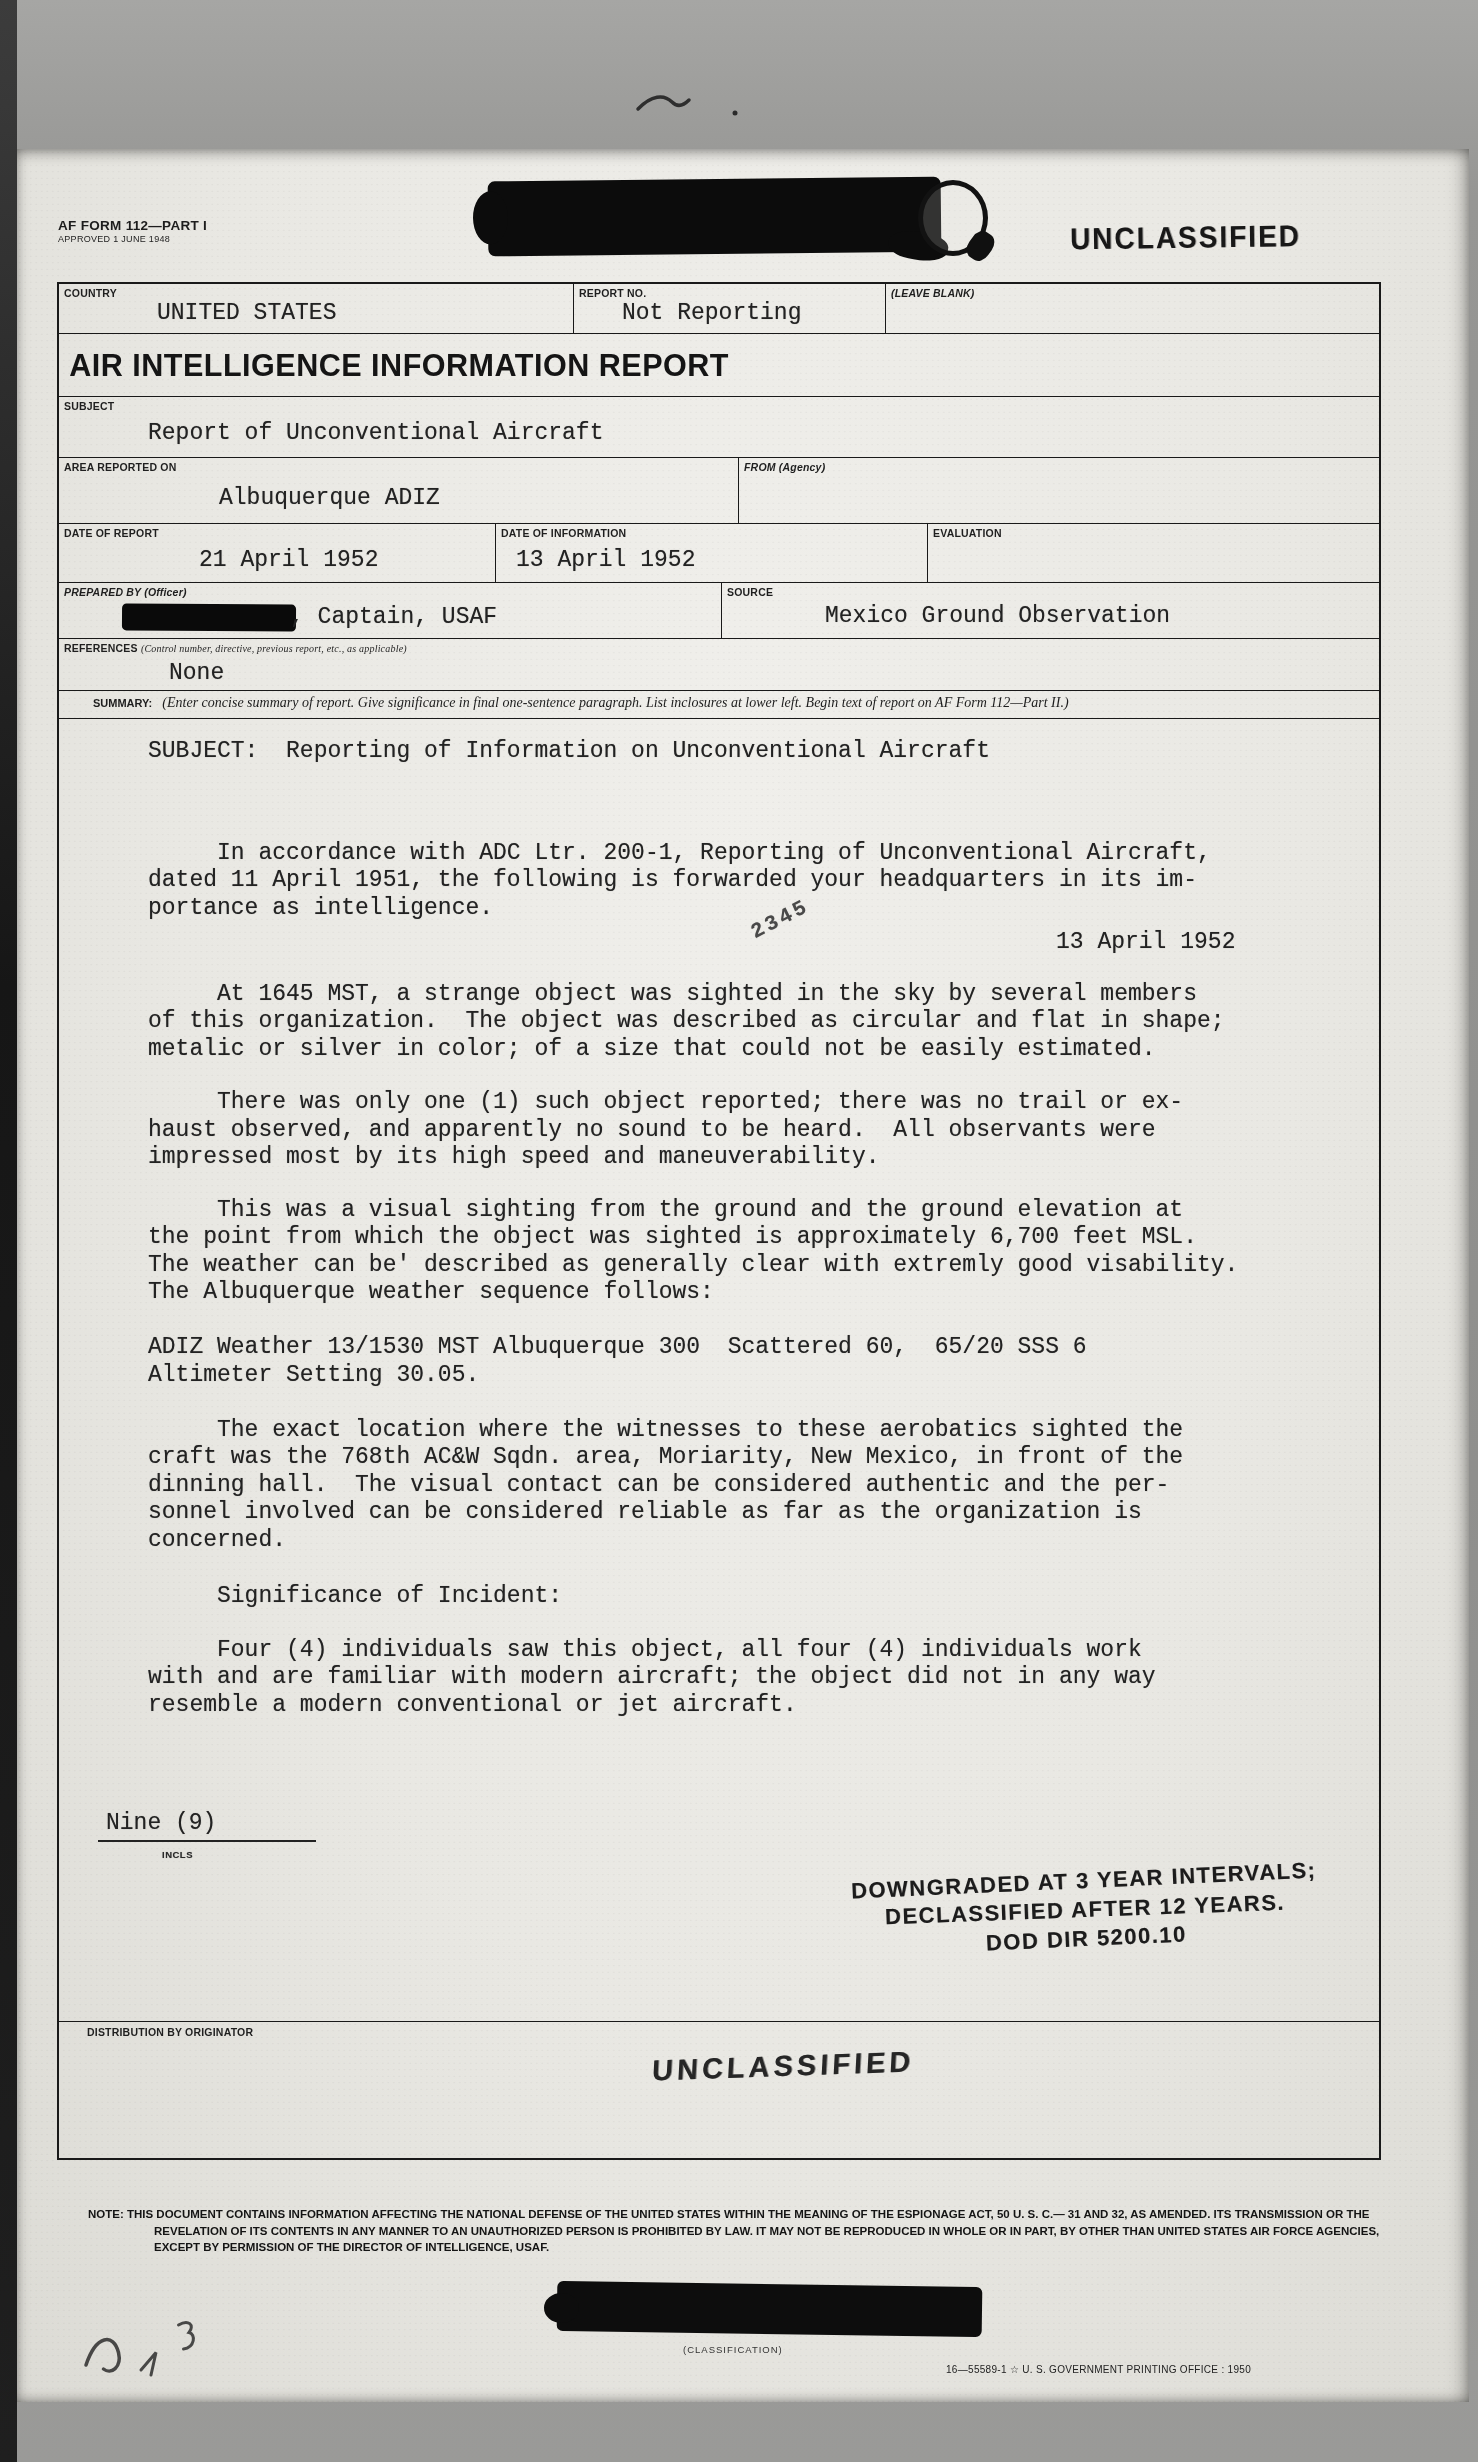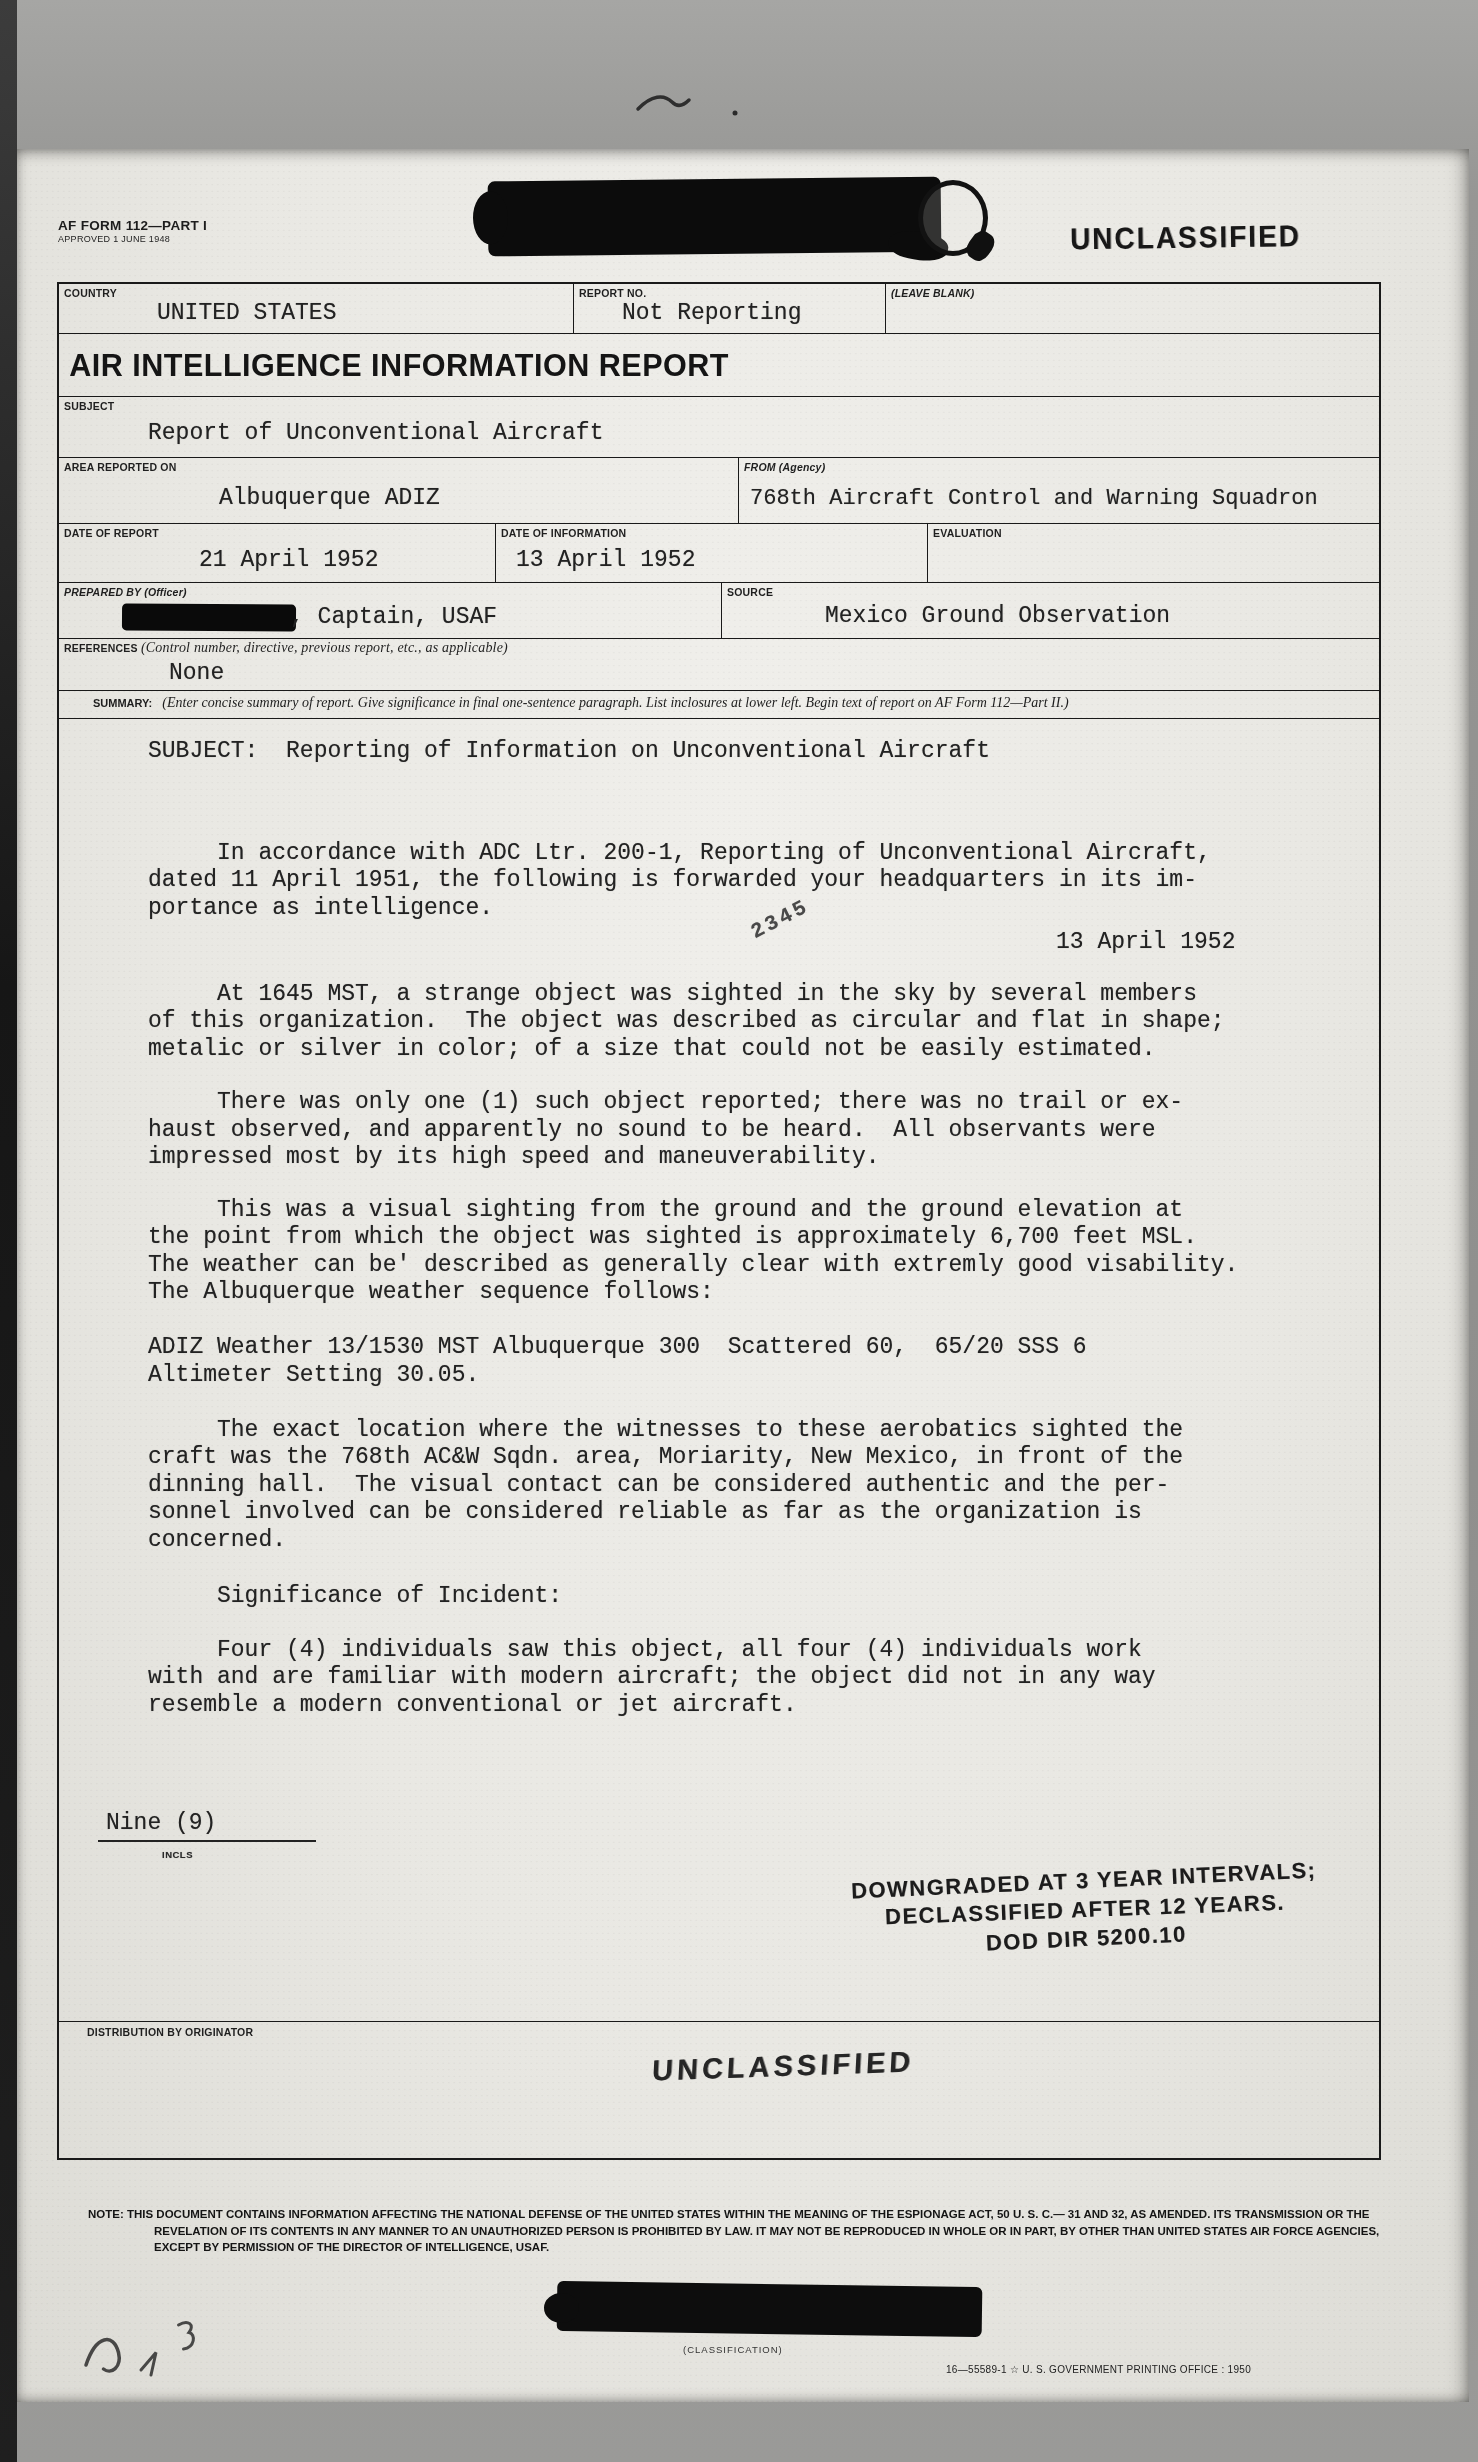--- a/index.html
+++ b/index.html
@@ -52,21 +52,21 @@
   .r-body{height:1303px}.r-dist{height:136px;border-bottom:none}
   .c-country{width:515px}.c-reportno{width:312px}.c-leaveblank{flex:1}
   .r-area .c1{width:680px}.r-area .c2{flex:1}
   .r-date .c1{width:437px}.r-date .c2{width:432px}.r-date .c3{flex:1}
   .r-prepared .c1{width:663px}.r-prepared .c2{flex:1}
   .full{flex:1}
 
   .label{position:absolute;top:3px;left:5px;font:bold 10.5px/12px "Liberation Sans",sans-serif;
     letter-spacing:0.2px;color:#1f1f1f;white-space:nowrap}
   .label.it{font-style:italic}
-  .label .detail{font-weight:normal;font-style:italic;font-family:"Liberation Serif",serif;font-size:14px}
+  .label .detail{font-weight:normal;font-style:italic;font-family:"Liberation Serif",serif;font-size:10px}
   .type{font-family:"Liberation Mono","DejaVu Sans Mono",monospace;
     font-size:23px;line-height:27.5px;color:#222;text-shadow:0 0 0.8px rgba(25,25,25,.40)}
   .value{position:absolute;white-space:nowrap}
 
   .v-country{left:98px;bottom:6px}.v-reportno{left:48px;bottom:6px}
   .v-subject{left:89px;bottom:10px}.v-area{left:160px;bottom:11px}
   .v-from{left:11px;bottom:11px;font-size:22px}
   .v-datereport{left:140px;bottom:8px}.v-dateinfo{left:20px;bottom:8px}
   .v-prepared{left:231px;bottom:7px}.v-source{left:103px;bottom:8px}
   .v-references{left:110px;bottom:3px}
@@ -163,21 +163,20 @@
       </div>
     </div>
 
     <div class="row r-area">
       <div class="cell c1">
         <div class="label">AREA REPORTED ON</div>
         <div class="value type v-area">Albuquerque ADIZ</div>
       </div>
       <div class="cell c2">
         <div class="label it">FROM (Agency)</div>
-        <div class="value type v-from">768th Aircraft Control and Warning Squadron</div>
       </div>
     </div>
 
     <div class="row r-date">
       <div class="cell c1">
         <div class="label">DATE OF REPORT</div>
         <div class="value type v-datereport">21 April 1952</div>
       </div>
       <div class="cell c2">
         <div class="label">DATE OF INFORMATION</div>

